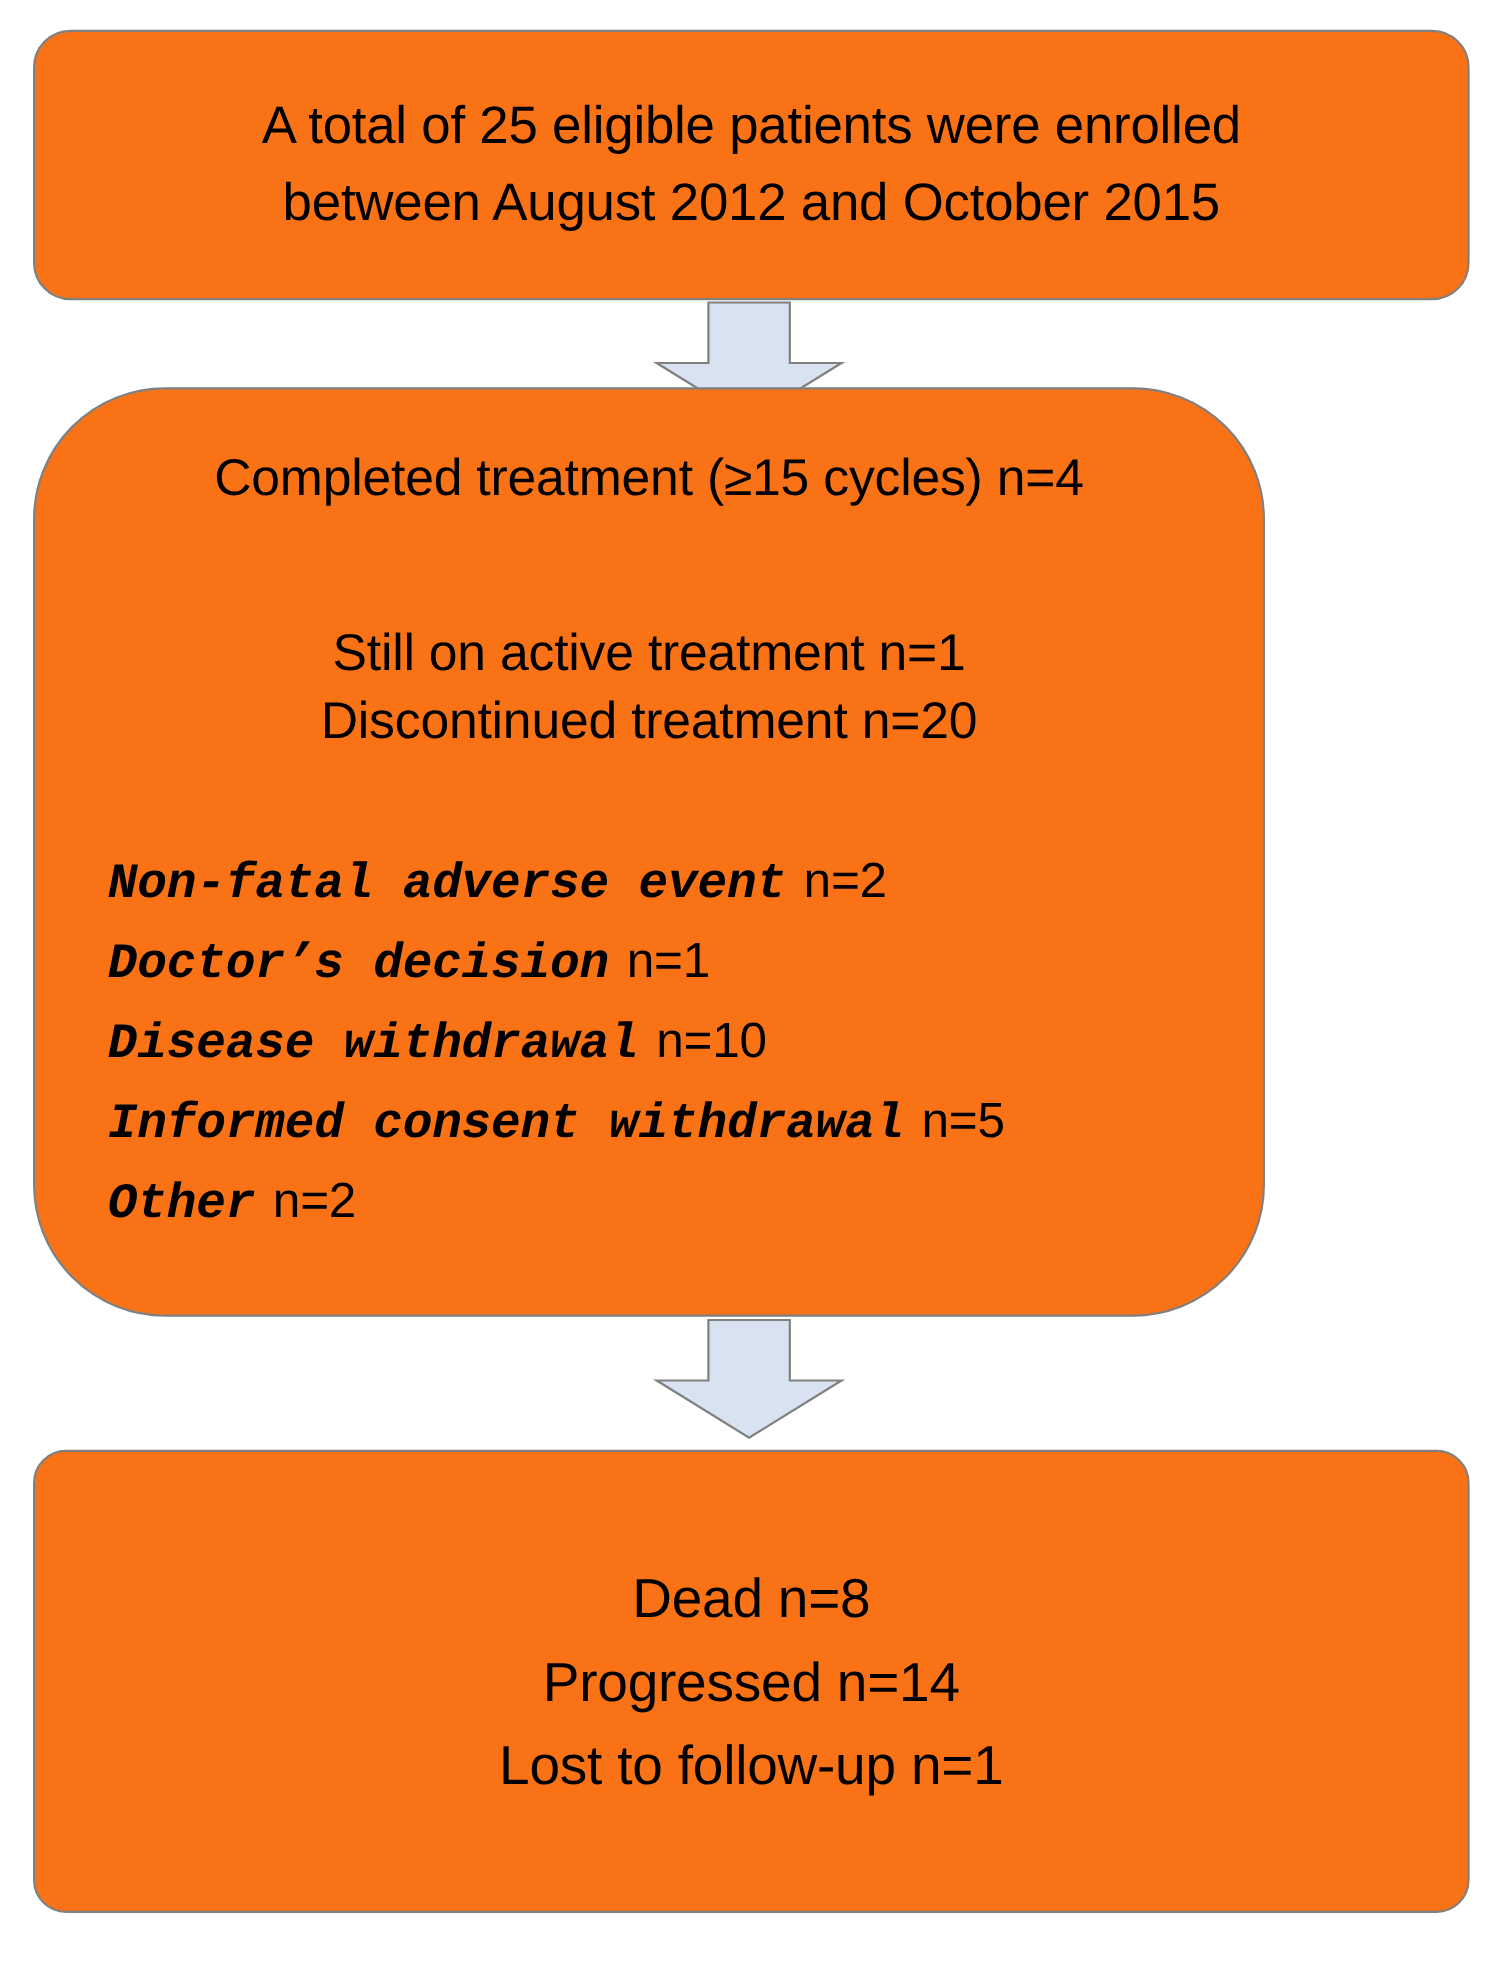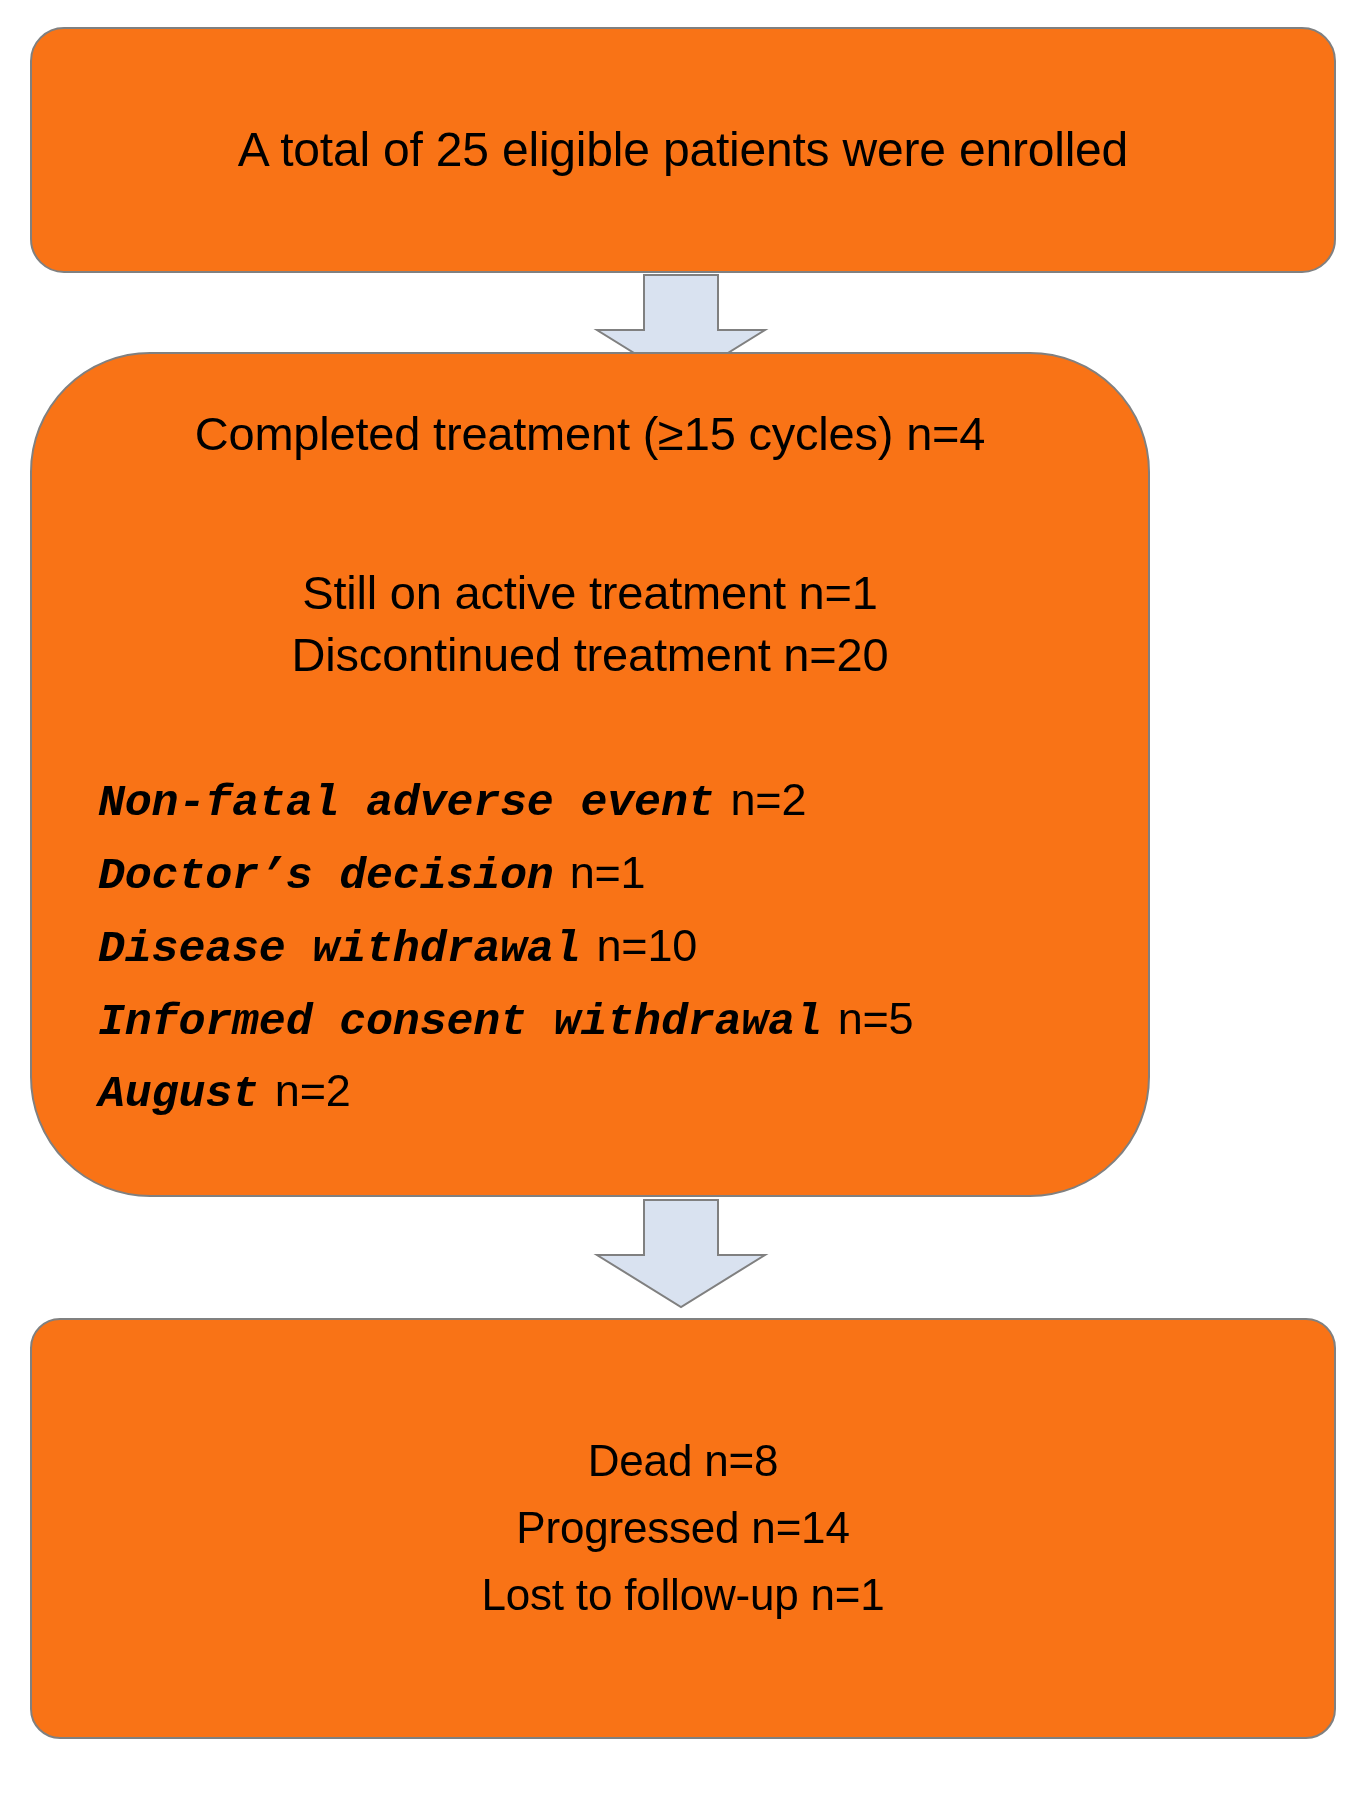--- a/index.html
+++ b/index.html
@@ -110,21 +110,21 @@
     margin-left: 16px;
   }
 
   
   #box-outcome {
     left: 30px;
     top: 1318px;
     width: 1306px;
     height: 421px;
     border-radius: 30px;
-    font-size: 44px;
+    font-size: 50px;
     line-height: 1.52;
   }
   #box-outcome .line { white-space: nowrap; }
 
   
   .block-arrow {
     position: absolute;
   }
   .block-arrow svg {
     display: block;
@@ -139,20 +139,21 @@
   #arrow-1 { left: 596px; top: 274px; }
   #arrow-2 { left: 596px; top: 1199px; }
 </style>
 </head>
 <body>
 
 <div id="canvas">
 
   <div class="flow-box" id="box-enrolled">
     <div class="line">A total of 25 eligible patients were enrolled</div>
+    <div class="line">between August 2012 and October 2015</div>
   </div>
 
   <div class="block-arrow" id="arrow-1">
     <svg width="170" height="110" viewBox="0 0 170 110">
       <polygon class="arrow-shape" points="48,1 122,1 122,56 169,56 85,108 1,56 48,56"></polygon>
     </svg>
   </div>
 
   <div class="flow-box" id="box-treatment">
     <div class="treat-inner">
@@ -176,21 +177,21 @@
 
         <div class="reason">
           <span class="reason-label">Disease withdrawal</span><span class="reason-count">n=10</span>
         </div>
 
         <div class="reason">
           <span class="reason-label">Informed consent withdrawal</span><span class="reason-count">n=5</span>
         </div>
 
         <div class="reason">
-          <span class="reason-label">August</span><span class="reason-count">n=2</span>
+          <span class="reason-label">Other</span><span class="reason-count">n=2</span>
         </div>
 
       </div>
     </div>
   </div>
 
   <div class="block-arrow" id="arrow-2">
     <svg width="170" height="110" viewBox="0 0 170 110">
       <polygon class="arrow-shape" points="48,1 122,1 122,56 169,56 85,108 1,56 48,56"></polygon>
     </svg>

